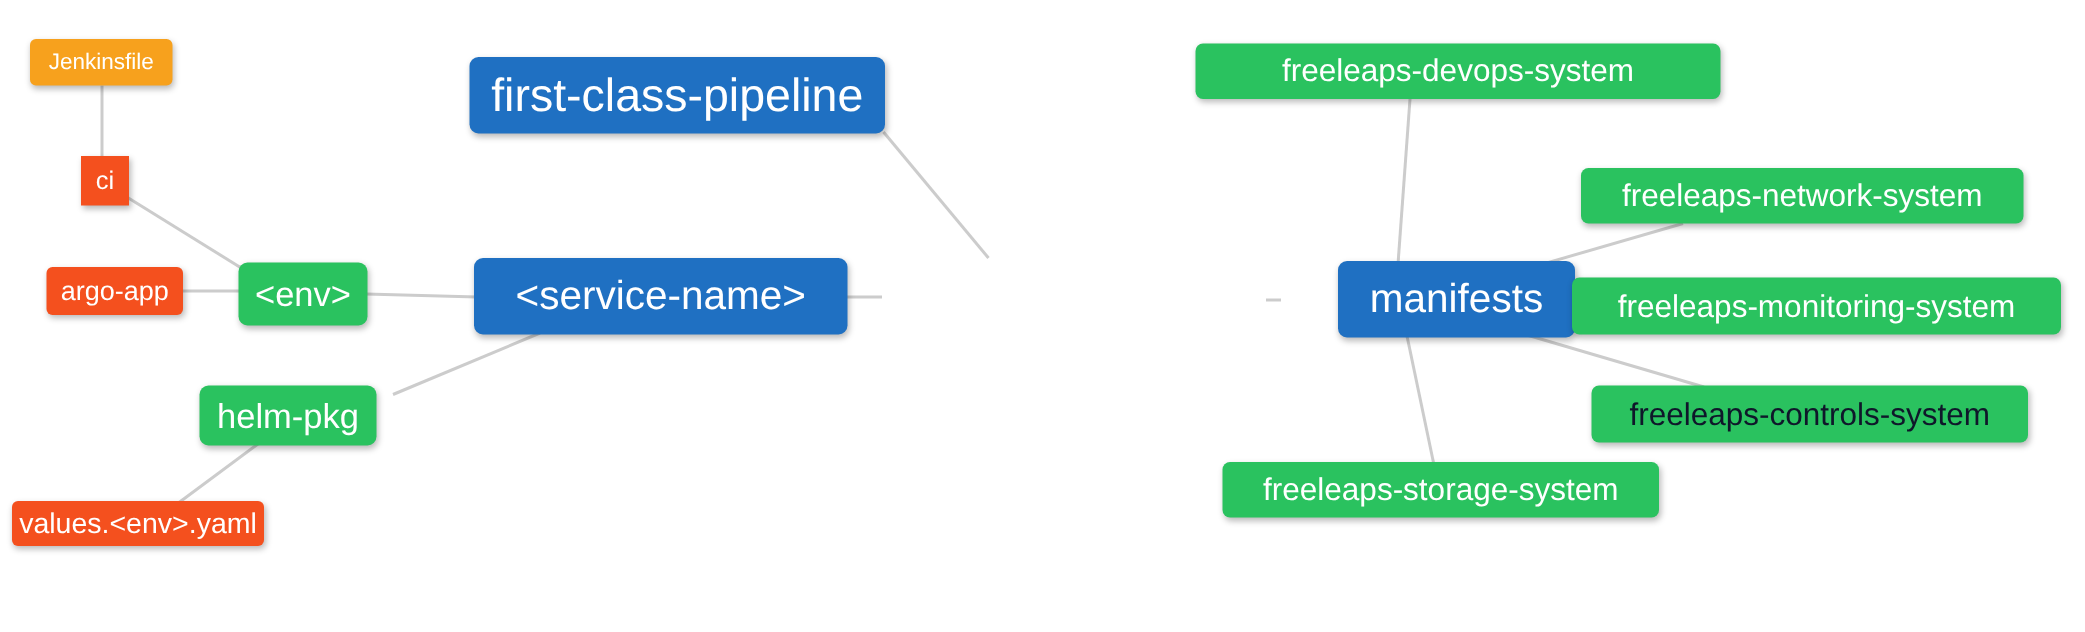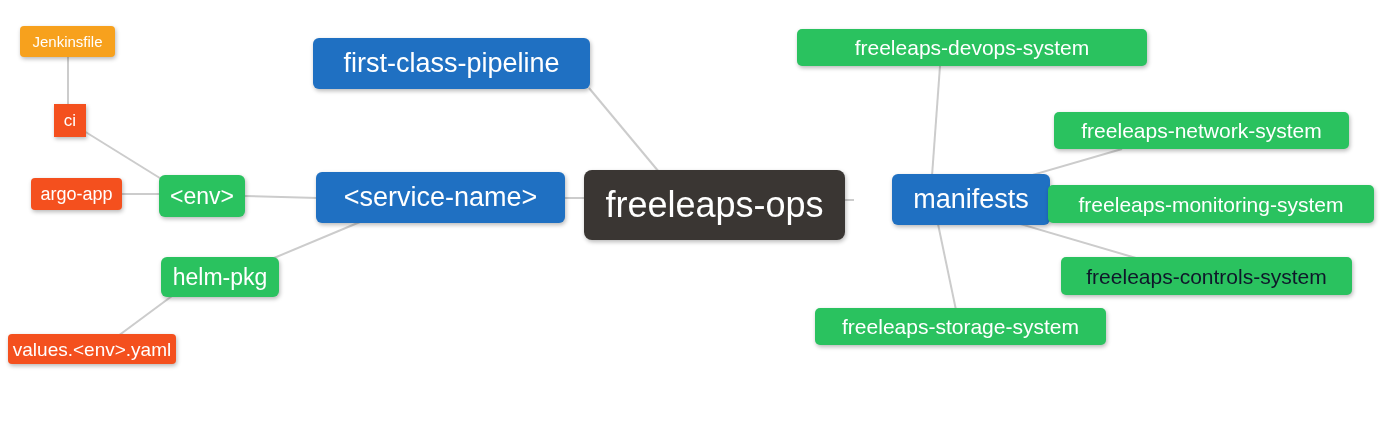--- a/index.html
+++ b/index.html
@@ -29,23 +29,23 @@
     white-space: nowrap;
     box-sizing: border-box;
     cursor: default;
     line-height: 1;
   }
   
   .n-jenkinsfile { left: 20px;  top: 26px;  width: 95px;  height: 31px; font-size: 15px; border-radius: 4px; }
   .n-ci          { left: 54px;  top: 104px; width: 32px;  height: 33px; font-size: 17px; border-radius: 0; text-align: right; }
   .n-argo-app    { left: 31px;  top: 178px; width: 91px;  height: 32px; font-size: 18px; border-radius: 4px; }
   .n-env         { left: 159px; top: 175px; width: 86px;  height: 42px; font-size: 23px; border-radius: 6px; }
-  .n-helm-pkg    { left: 161px; top: 257px; width: 118px; height: 40px; font-size: 23px; border-radius: 6px; }
+  .n-helm-pkg    { left: 133px; top: 257px; width: 118px; height: 40px; font-size: 23px; border-radius: 6px; }
   .n-values-yaml { left: 8px;   top: 334px; width: 168px; height: 30px; font-size: 19px; border-radius: 4px; }
-  .n-first-class-pipeline { left: 313px; top: 38px;  width: 277px; height: 51px; font-size: 27px; border-radius: 6px; }
+  .n-first-class-pipeline { left: 313px; top: 38px;  width: 277px; height: 51px; font-size: 31px; border-radius: 6px; }
   .n-service-name         { left: 316px; top: 172px; width: 249px; height: 51px; font-size: 27px; border-radius: 6px; }
   .n-root                 { left: 584px; top: 170px; width: 261px; height: 70px; font-size: 36px; border-radius: 8px; }
   .n-manifests            { left: 892px; top: 174px; width: 158px; height: 51px; font-size: 27px; border-radius: 6px; }
   .n-devops-system     { left: 797px;  top: 29px;  width: 350px; height: 37px; font-size: 21px; }
   .n-network-system    { left: 1054px; top: 112px; width: 295px; height: 37px; font-size: 21px; }
   .n-monitoring-system { left: 1048px; top: 185px; width: 326px; height: 38px; font-size: 21px; }
   .n-controls-system   { left: 1061px; top: 257px; width: 291px; height: 38px; font-size: 21px; }
   .n-storage-system    { left: 815px;  top: 308px; width: 291px; height: 37px; font-size: 21px; }
 </style>
 </head>
@@ -71,21 +71,20 @@
   </svg>
 
   <div class="node n-jenkinsfile" style="background: rgb(247, 161, 29); color: rgb(255, 255, 255);">Jenkinsfile</div>
   <div class="node n-ci" style="background: rgb(244, 80, 30); color: rgb(255, 255, 255);">ci</div>
   <div class="node n-argo-app" style="background: rgb(244, 80, 30); color: rgb(255, 255, 255);">argo-app</div>
   <div class="node n-env" style="background: rgb(42, 194, 95); color: rgb(255, 255, 255);">&lt;env&gt;</div>
   <div class="node n-helm-pkg" style="background: rgb(42, 194, 95); color: rgb(255, 255, 255);">helm-pkg</div>
   <div class="node n-values-yaml" style="background: rgb(244, 80, 30); color: rgb(255, 255, 255);">values.&lt;env&gt;.yaml</div>
   <div class="node n-first-class-pipeline" style="background: rgb(31, 112, 194); color: rgb(255, 255, 255);">first-class-pipeline</div>
   <div class="node n-service-name" style="background: rgb(31, 112, 194); color: rgb(255, 255, 255); text-align: center;">&lt;service-name&gt;</div>
-  <div class="node n-root" style="background: rgb(58, 54, 51); color: rgb(255, 255, 255);">freeleaps-ops</div>
   <div class="node n-manifests" style="background: rgb(31, 112, 194); color: rgb(255, 255, 255);">manifests</div>
   <div class="node n-devops-system" style="background: rgb(42, 194, 95); color: rgb(255, 255, 255);">freeleaps-devops-system</div>
   <div class="node n-network-system" style="background: rgb(42, 194, 95); color: rgb(255, 255, 255);">freeleaps-network-system</div>
   <div class="node n-monitoring-system" style="background: rgb(42, 194, 95); color: rgb(255, 255, 255);">freeleaps-monitoring-system</div>
   <div class="node n-controls-system" style="background: rgb(42, 194, 95); color: #0f172a;">freeleaps-controls-system</div>
   <div class="node n-storage-system" style="background: rgb(42, 194, 95); color: rgb(255, 255, 255);">freeleaps-storage-system</div>
 
 </div>
 
 </body></html>

